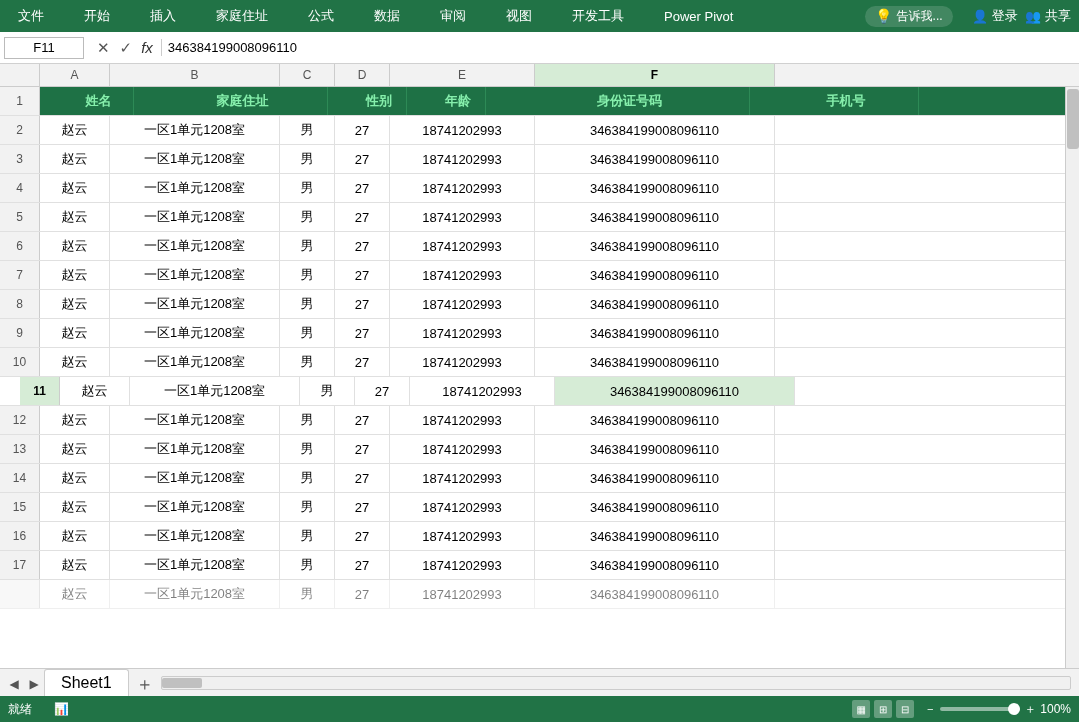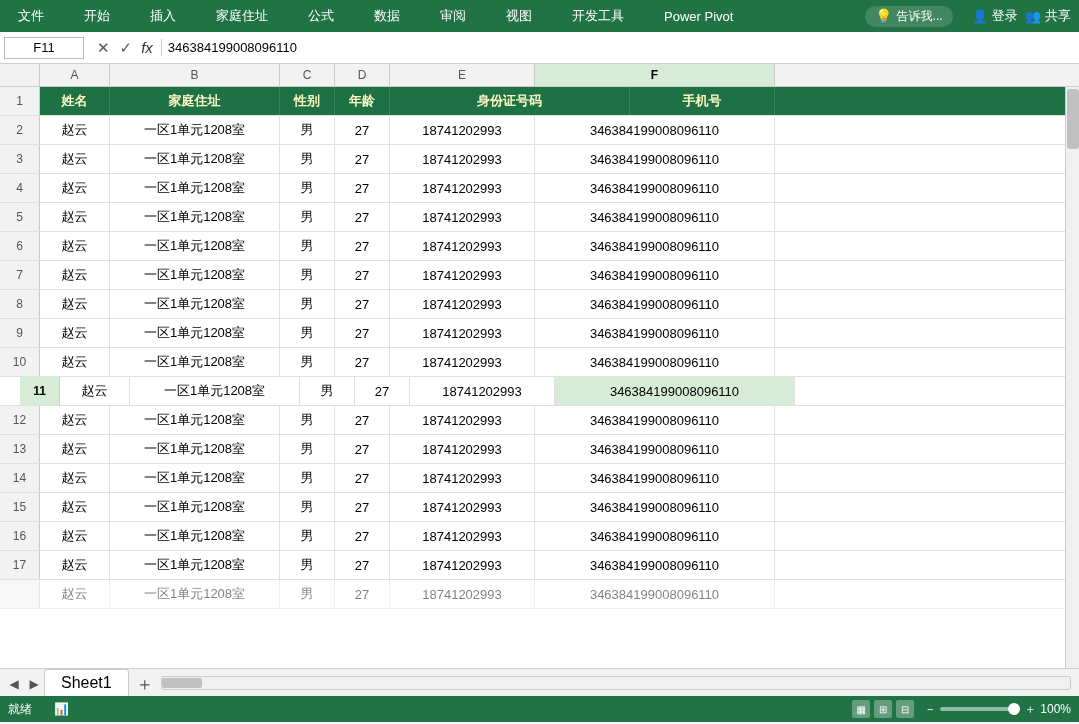--- a/index.html
+++ b/index.html
@@ -141,24 +141,25 @@
       border-right: 1px solid #e0e0e0;
       display: flex;
       align-items: center;
       justify-content: center;
       font-size: 13px;
       color: #000;
       overflow: hidden;
       white-space: nowrap;
     }
     .header-row .cell {
-      color: #fef9c3;
+      color: #86efac;
       font-weight: bold;
       border-right: 1px solid #2d8a56;
       background: #1e7145;
+      margin-left: 24px;
     }
     .header-row .row-num {
       background: #f2f2f2;
     }
 
     
     .cell.selected {
       background: #d6ecd6;
     }
     .col-header.selected-col {

